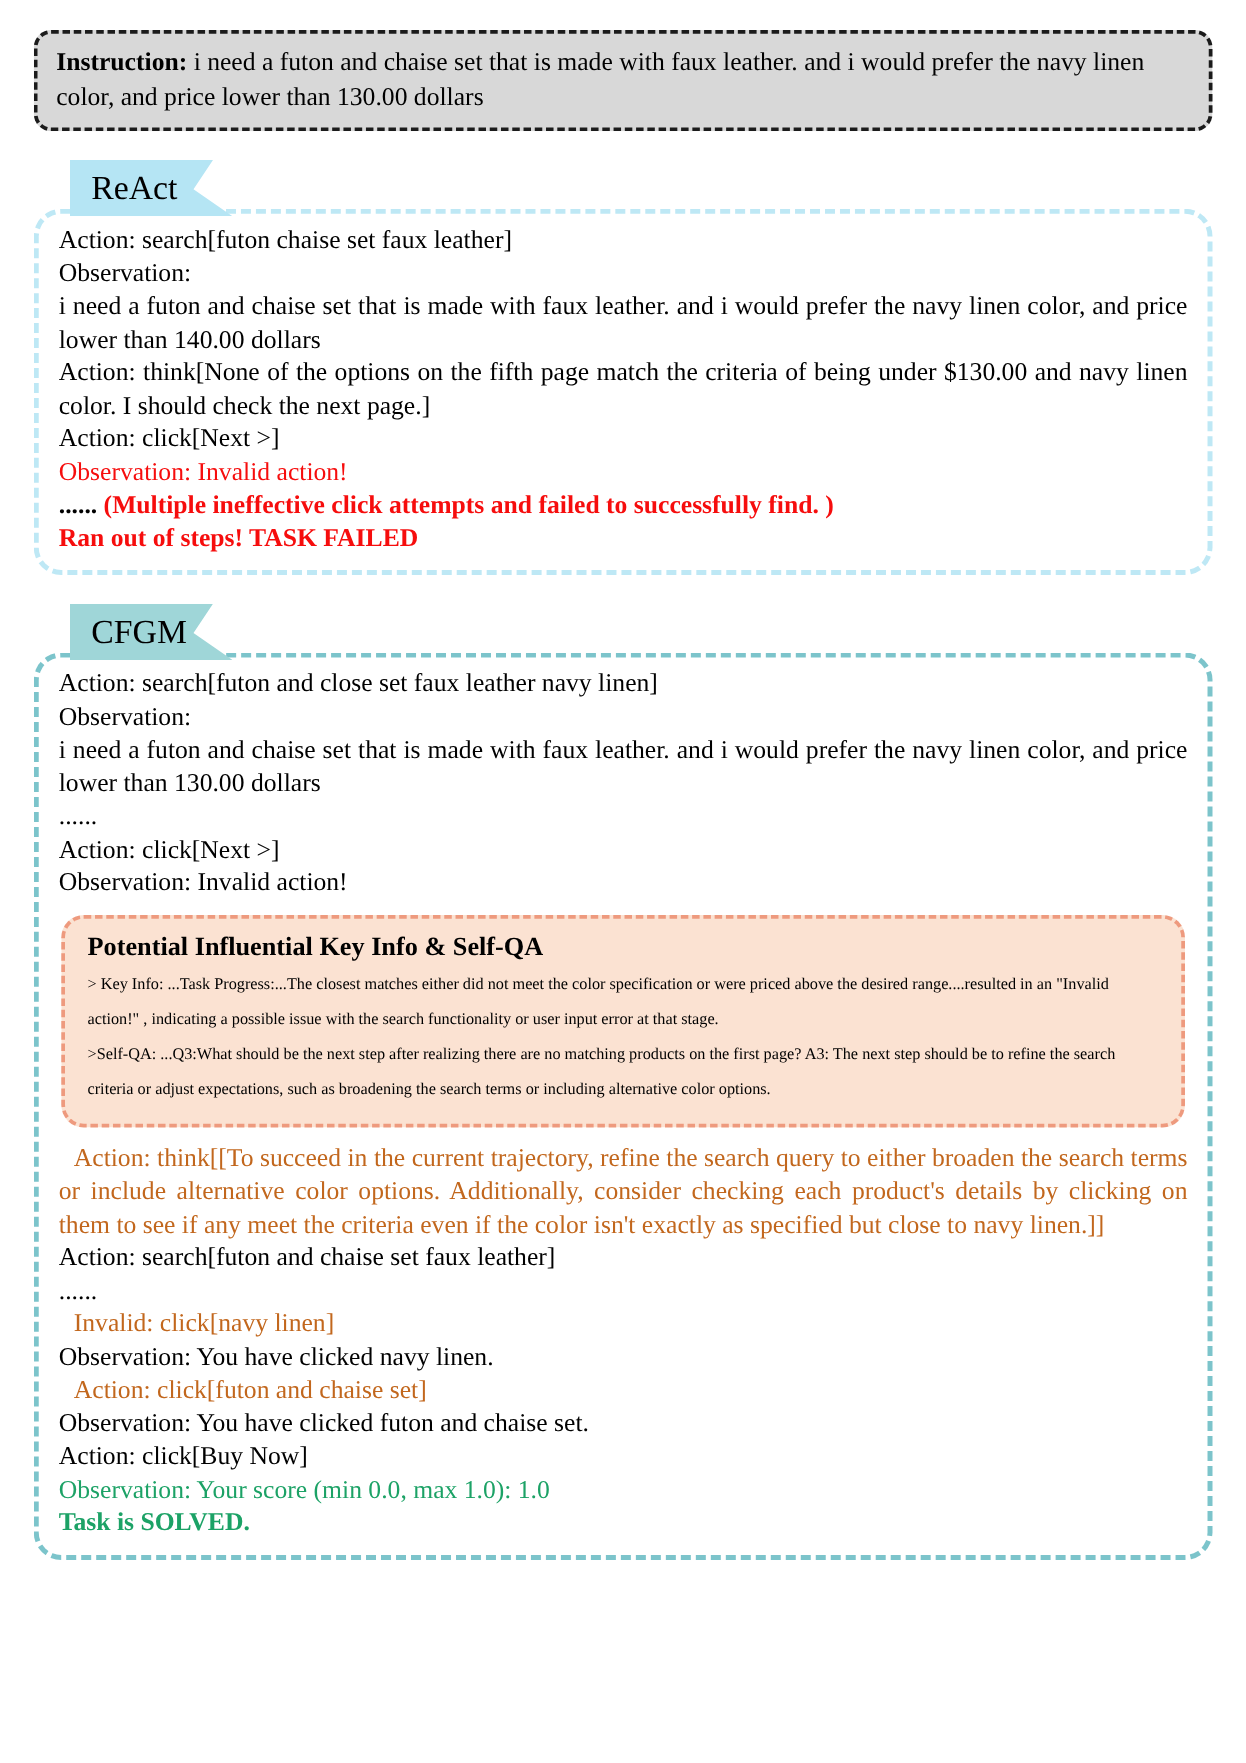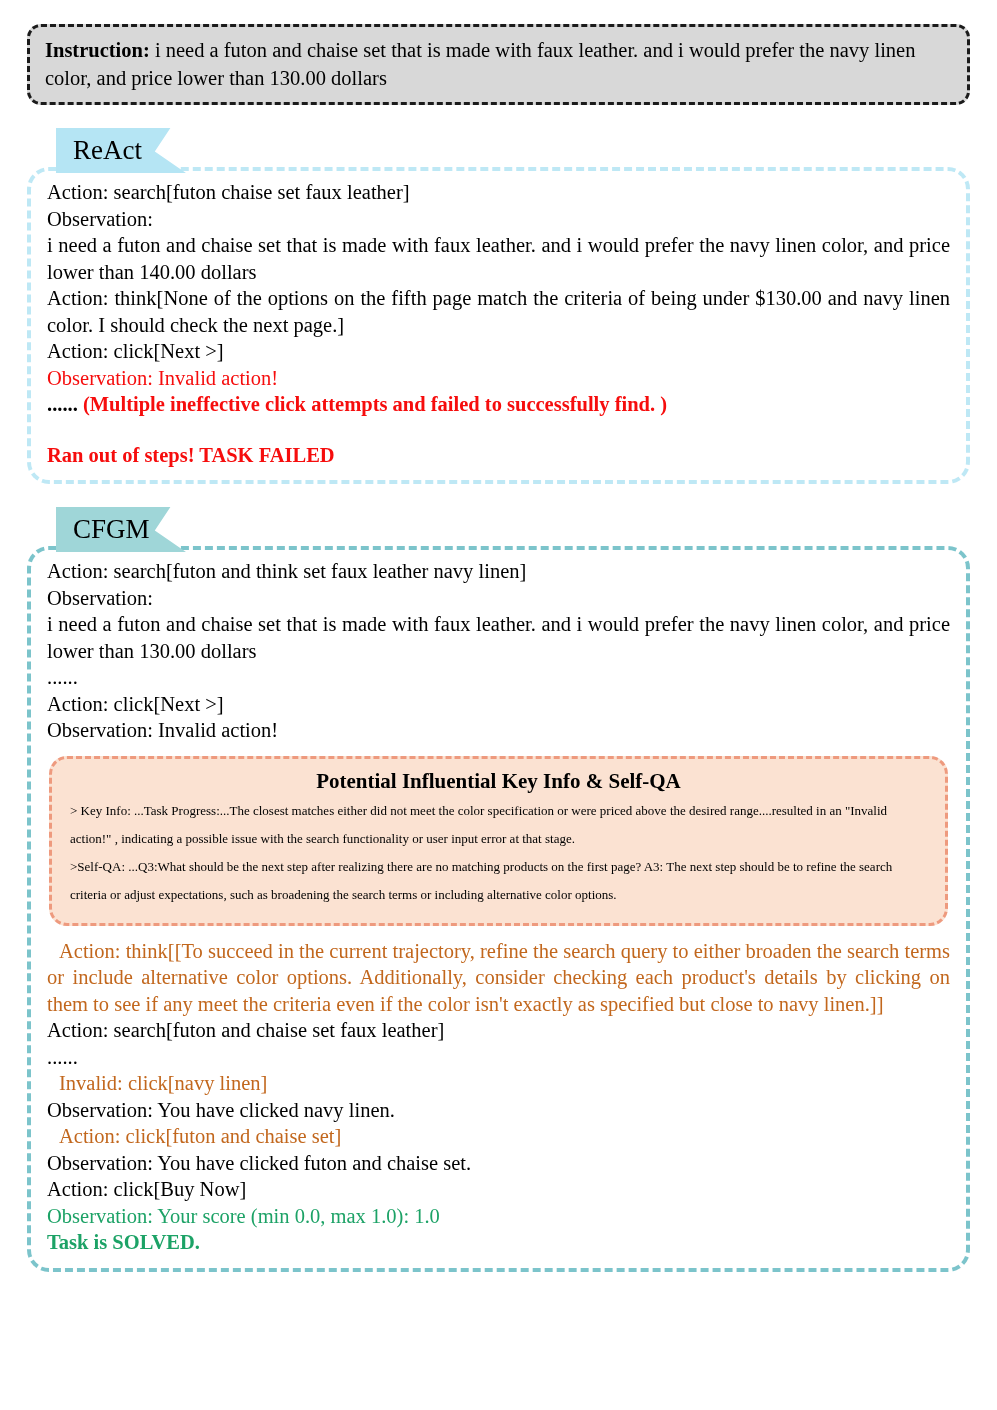--- a/index.html
+++ b/index.html
@@ -41,36 +41,36 @@
     border-radius: 22px;
     padding: 8px 16px 12px 16px;
     font-size: 20.5px;
     line-height: 26.5px;
   }
   .traj-box.react { border: 4px dashed var(--react-border, #BEE8F5); }
   .traj-box.cfgm  { border: 4px dashed var(--cfgm-border,  #7CC4CB); }
 
   .line { }
   .line.justify { text-align: justify; }
-  .line.gap { margin-top: 24px; }
+  .line.gap { margin-top: 0; }
   .bold { font-weight: bold; }
   .c-red    { color: var(--red,    #F60D0D); }
   .c-orange { color: var(--orange, #C2671D); margin-left: 12px; }
   .c-green  { color: var(--green,  #1CA266); }
 
   
   .keyinfo {
     background: var(--keyinfo-bg, #FBE2D2);
     border: 3px dashed var(--keyinfo-border, #EE9A7E);
     border-radius: 18px;
     margin: 12px 2px 12px 2px;
     padding: 8px 18px 14px 18px;
   }
   .keyinfo-title {
-    text-align: center;
+    text-align: left;
     font-weight: bold;
     font-size: 21px;
     line-height: 29px;
     margin-bottom: 1px;
   }
   .keyinfo p {
     margin: 0;
     font-size: 13px;
     line-height: 28px;
   }
@@ -95,21 +95,21 @@
         <div class="line"><span class="c-red">Observation: Invalid action!</span></div>
         <div class="line"><span class="bold">...... </span><span class="c-red bold">(Multiple ineffective click attempts and failed to successfully find. )</span></div>
         <div class="line gap"><span class="c-red bold">Ran out of steps! TASK FAILED</span></div>
       </div>
   </section>
 
   <section class="panel">
     <div class="tab cfgm">CFGM</div>
     <div class="traj-box cfgm">
       <div>
-          <div class="line"><span>Action: search[futon and think set faux leather navy linen]</span></div>
+          <div class="line"><span>Action: search[futon and close set faux leather navy linen]</span></div>
           <div class="line"><span>Observation:</span></div>
           <div class="line justify"><span>i need a futon and chaise set that is made with faux leather. and i would prefer the navy linen color, and price lower than 130.00 dollars</span></div>
           <div class="line"><span>......</span></div>
           <div class="line"><span>Action: click[Next &gt;]</span></div>
           <div class="line"><span>Observation: Invalid action!</span></div>
         </div>
       <div class="keyinfo">
         <div class="keyinfo-title">Potential Influential Key Info &amp; Self-QA</div>
         <p>&gt; Key Info: ...Task Progress:...The closest matches either did not meet the color specification or were priced above the desired range....resulted in an "Invalid action!" , indicating a possible issue with the search functionality or user input error at that stage.</p>
         <p>&gt;Self-QA: ...Q3:What should be the next step after realizing there are no matching products on the first page? A3: The next step should be to refine the search criteria or adjust expectations, such as broadening the search terms or including alternative color options.</p>

